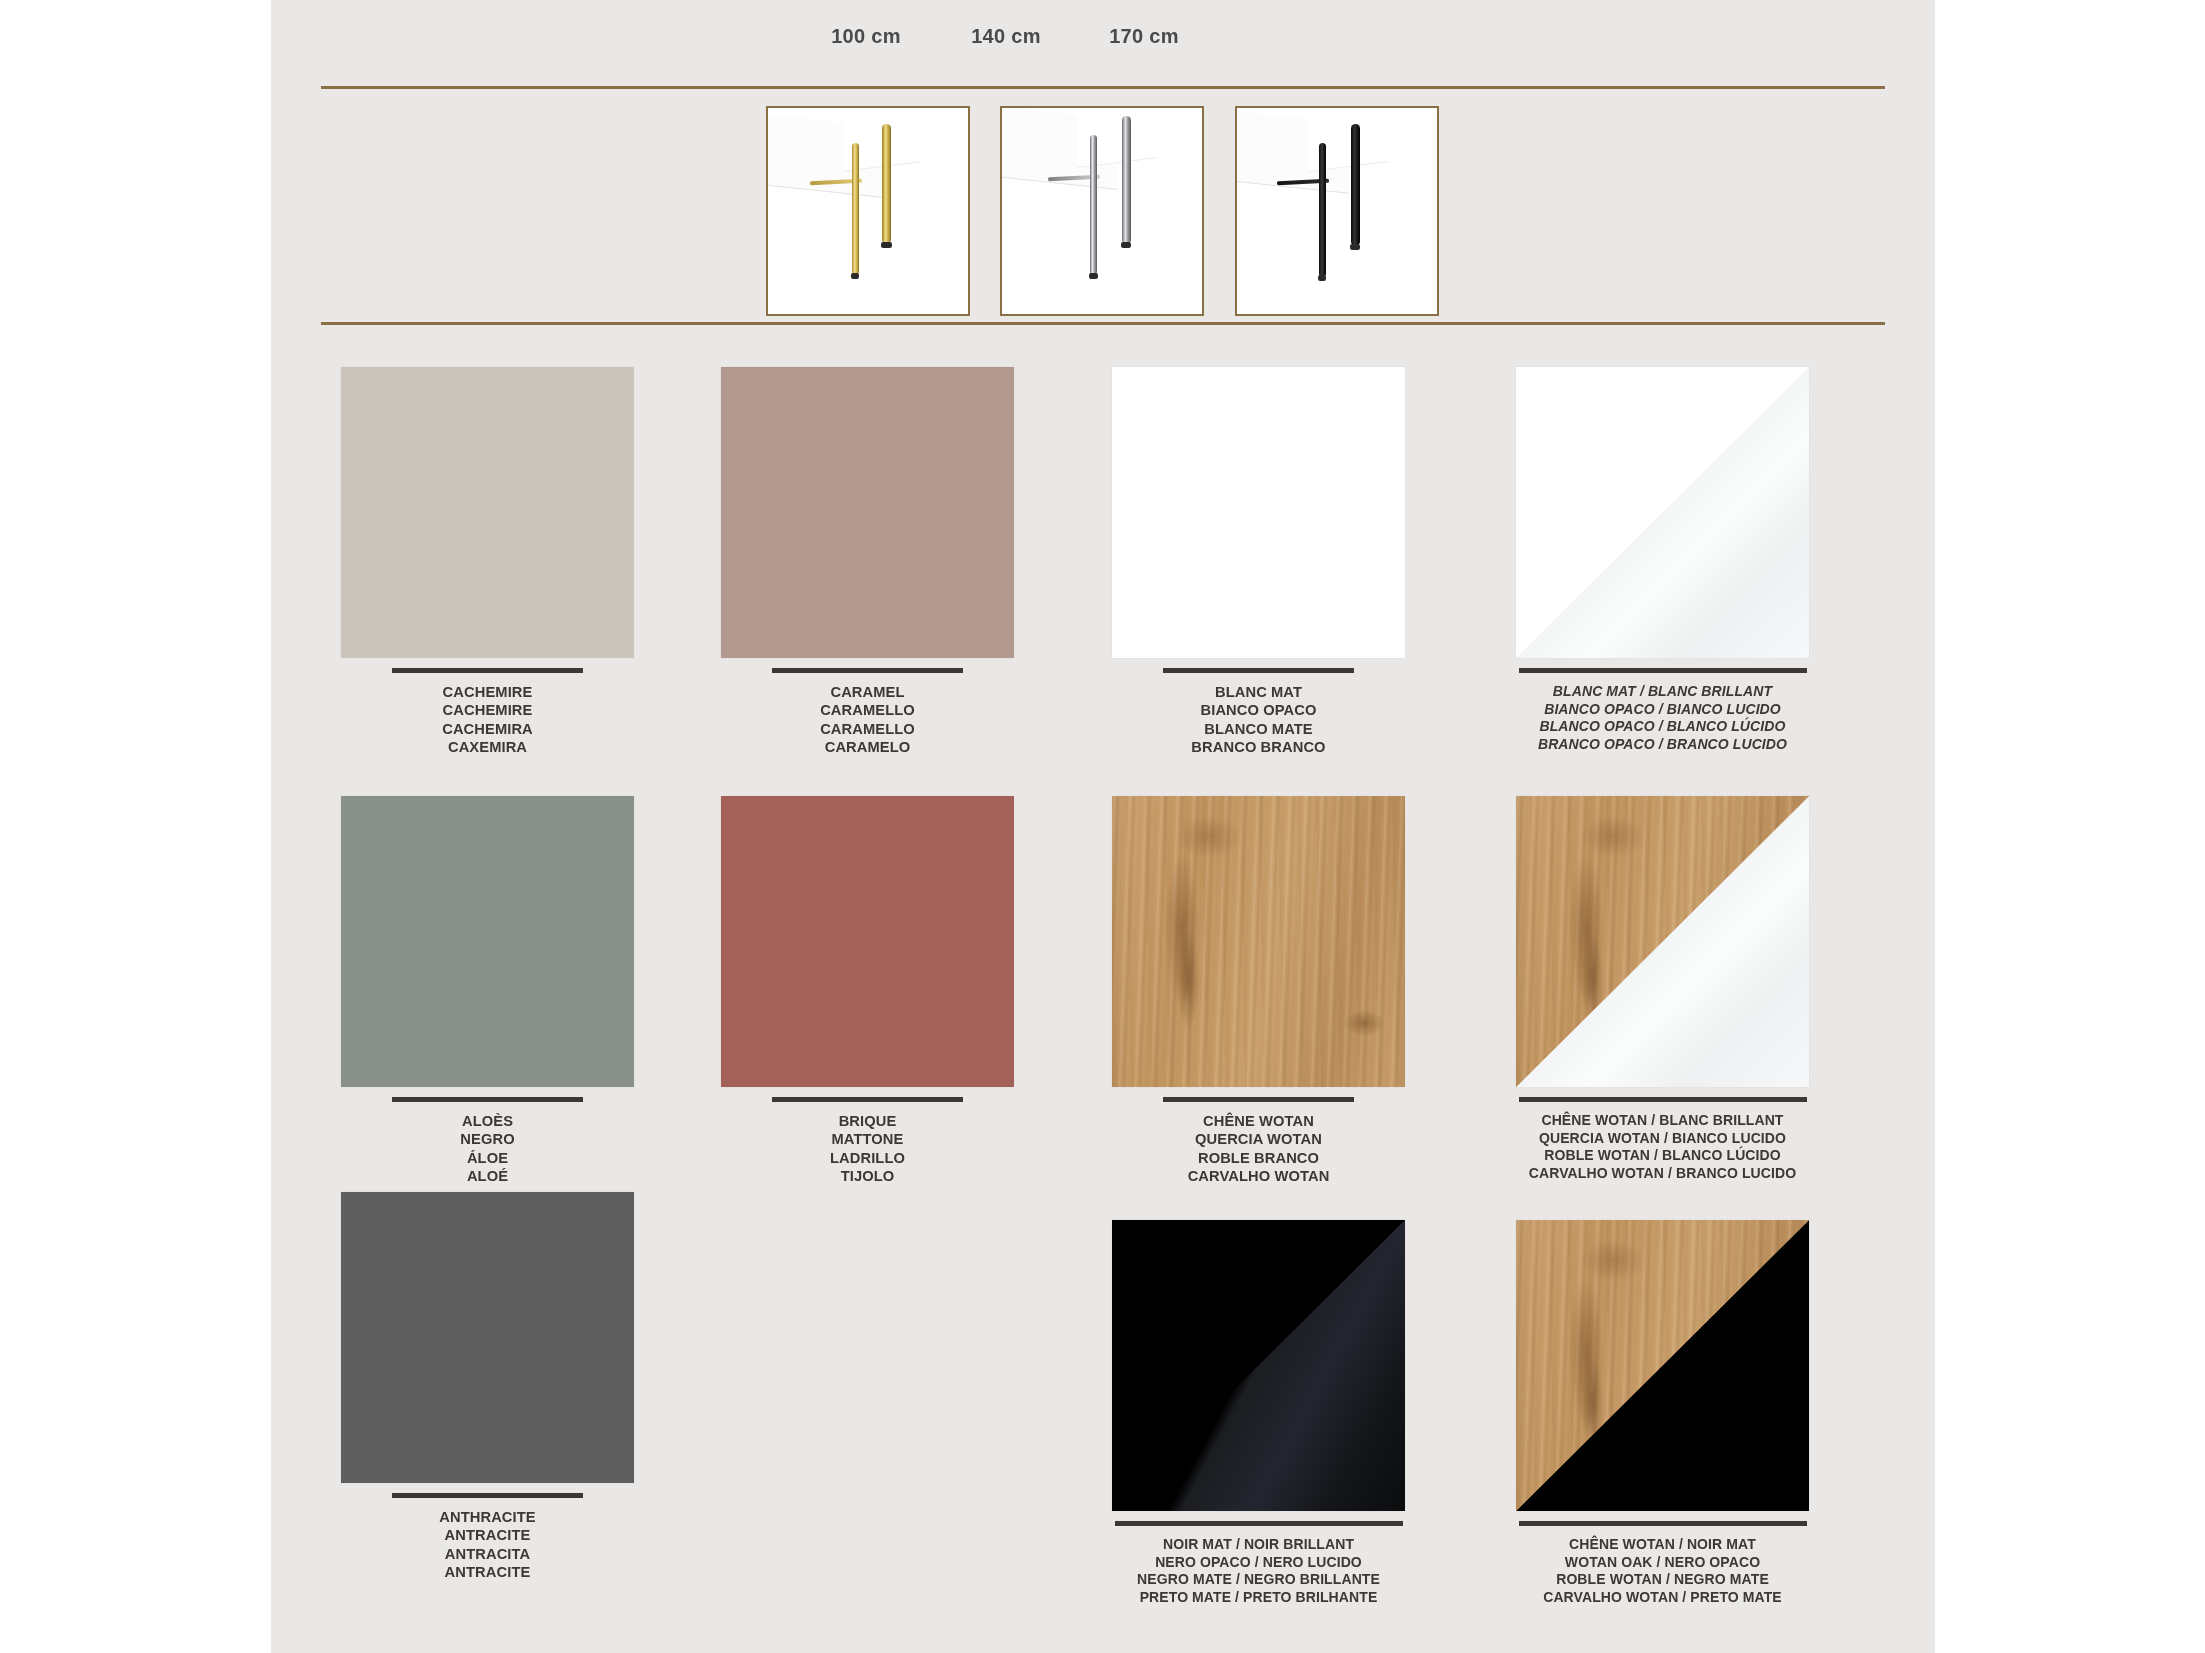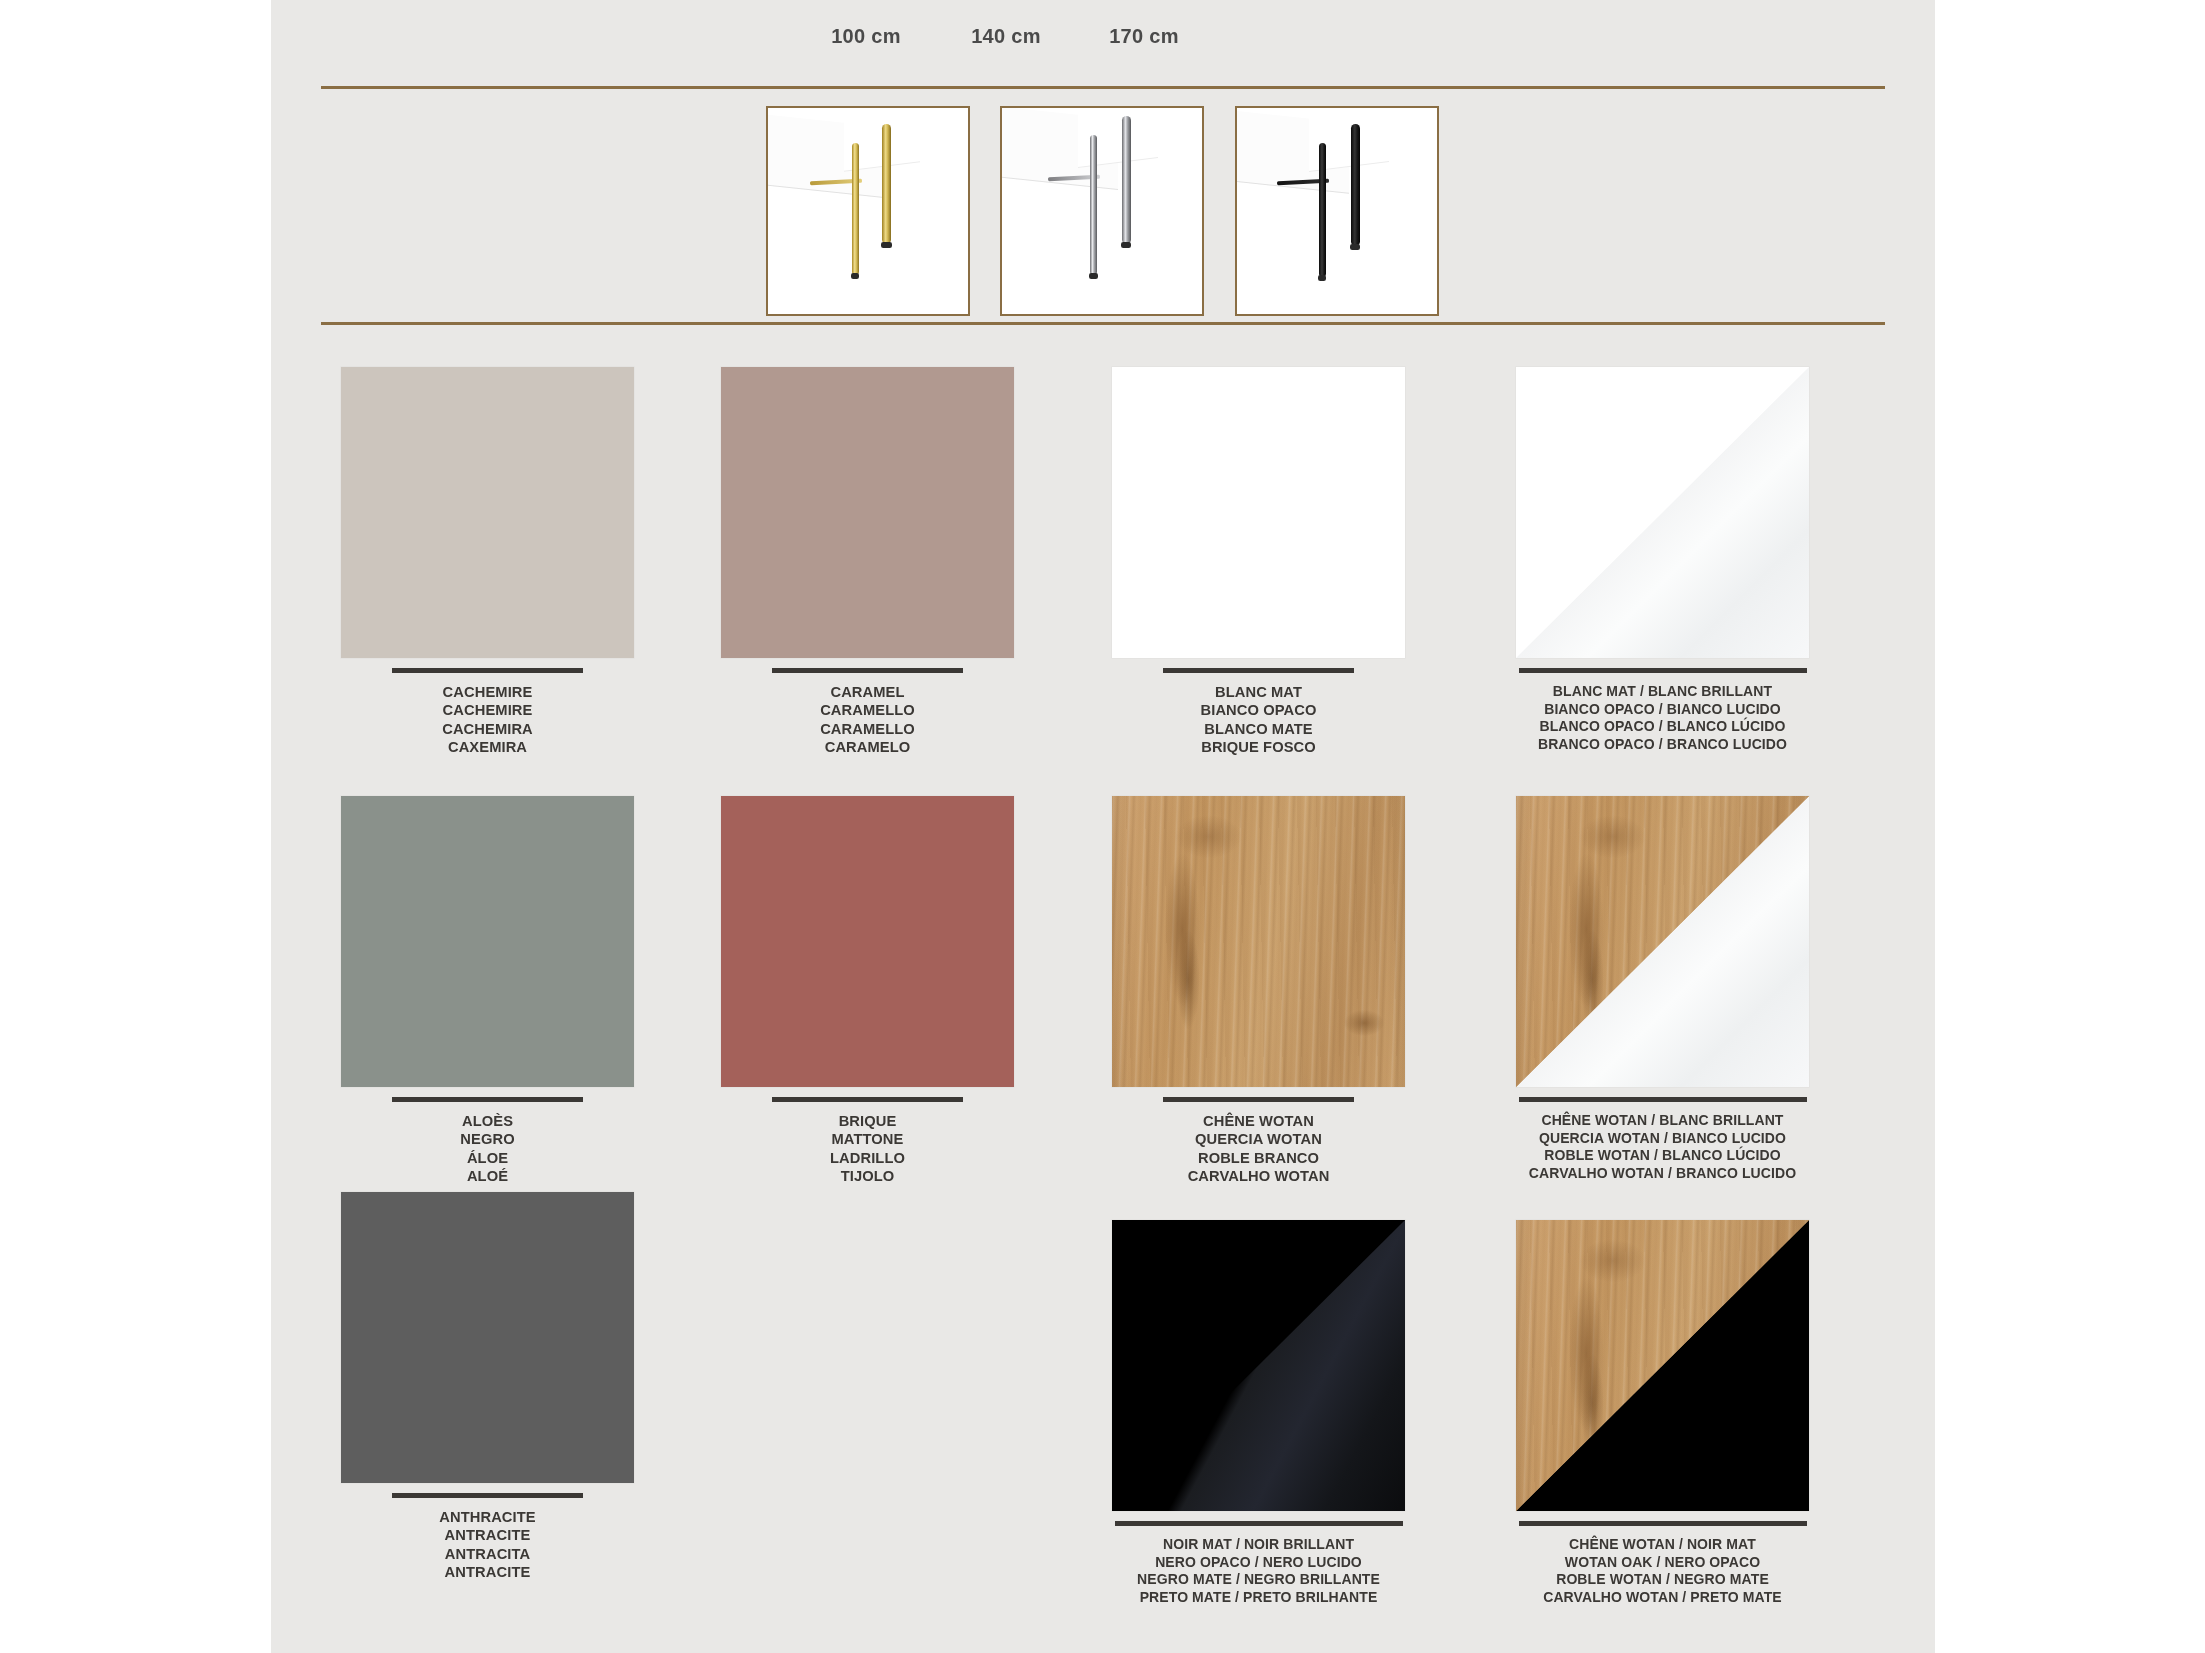--- a/index.html
+++ b/index.html
@@ -172,25 +172,25 @@
 
       <div class="cell" style="left:800px;top:22px;">
         <div class="swatch">
           <div class="fill" style="background:#ffffff;"></div>
         </div>
         <div class="divider narrow"></div>
         <div class="caption">
           <div>BLANC MAT</div>
           <div>BIANCO OPACO</div>
           <div>BLANCO MATE</div>
-          <div>BRIQUE FOSCO</div>
-        </div>
-      </div>
-
-      <div class="cell" style="left:1204px;top:22px;">
+          <div>BRANCO BRANCO</div>
+        </div>
+      </div>
+
+      <div class="cell" style="left:1204px;top:22px;font-style:italic;">
         <div class="swatch">
           <div class="fill gloss-white"></div>
           <div class="tri-ul" style="background:#ffffff;"></div>
         </div>
         <div class="divider wide"></div>
         <div class="caption narrow">
           <div>BLANC MAT / BLANC BRILLANT</div>
           <div>BIANCO OPACO / BIANCO LUCIDO</div>
           <div>BLANCO OPACO / BLANCO LÚCIDO</div>
           <div>BRANCO OPACO / BRANCO LUCIDO</div>

